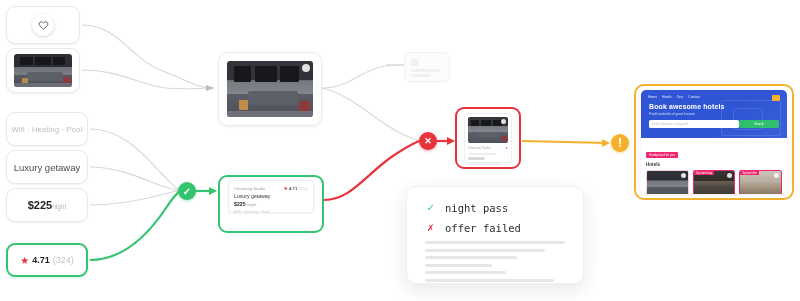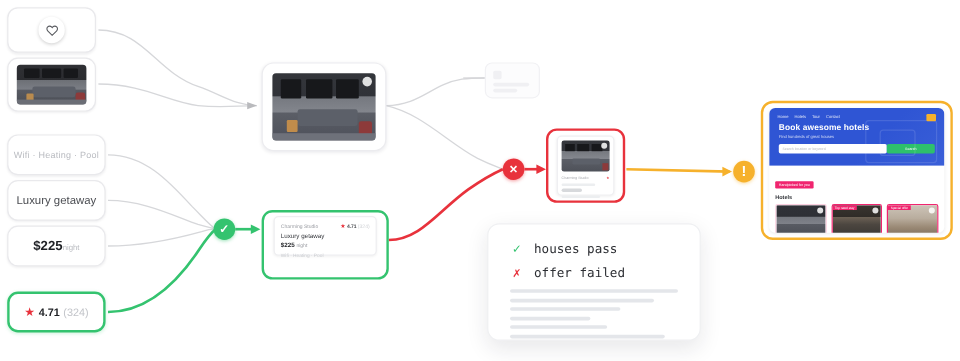--- a/index.html
+++ b/index.html
@@ -369,21 +369,21 @@
 
         </div>
 
       </div>
     </div>
   </div>
 
   <div id="popup">
     <div class="log-line">
       <span class="ico ok-ico">✓</span>
-      <span>houses pass</span>
+      <span>night pass</span>
     </div>
     <div class="log-line">
       <span class="ico x-ico">✗</span>
       <span>offer failed</span>
     </div>
     <div class="ghost-lines">
       <div class="gl" style="width:100%"></div>
       <div class="gl" style="width:86%"></div>
       <div class="gl" style="width:66%"></div>
       <div class="gl" style="width:48%"></div>

